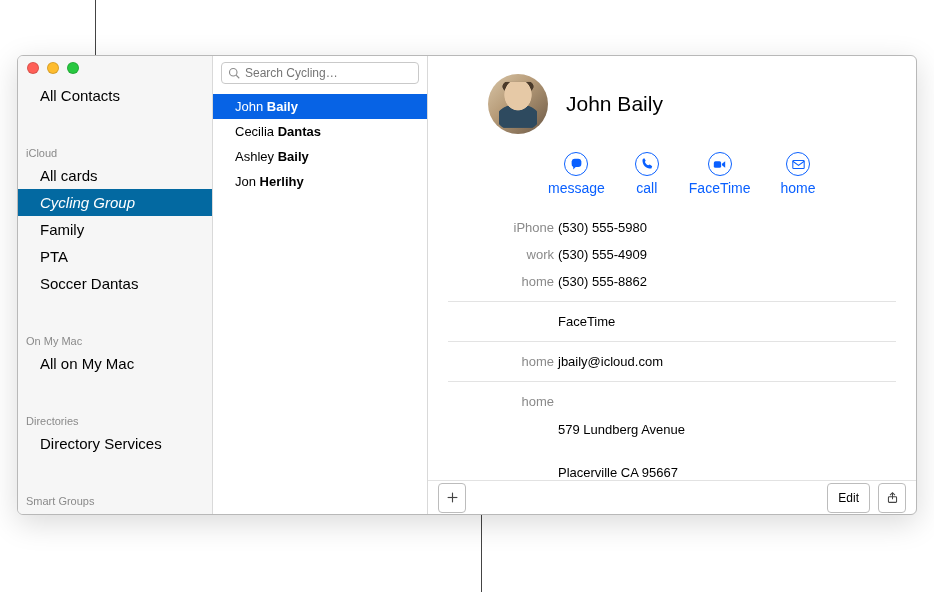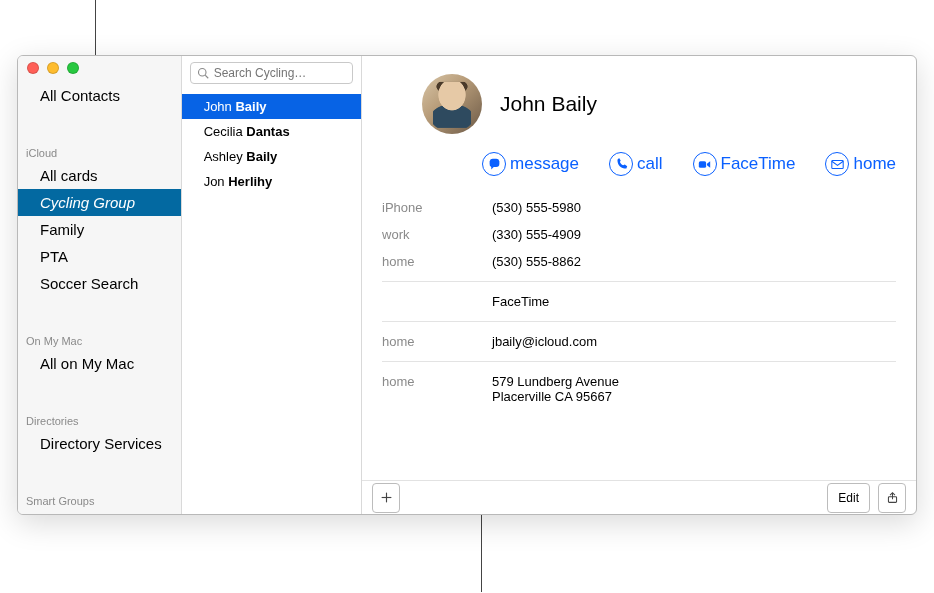--- a/index.html
+++ b/index.html
@@ -54,33 +54,33 @@
       content: ""; position: absolute; left: 50%; top: 50%; transform: translate(-50%,-48%);
       width: 38px; height: 46px;
       background:
         radial-gradient(ellipse 14px 16px at 50% 28%, #e6c9a6 0%, #e6c9a6 95%, transparent 100%),
         radial-gradient(ellipse 22px 14px at 50% 78%, #2e4a5f 0%, #2e4a5f 95%, transparent 100%),
         radial-gradient(ellipse 16px 8px at 50% 10%, #4a3a2a 0%, #4a3a2a 95%, transparent 100%);
     }
     .contact-name { font-size: 21px; font-weight: 400; }
 
     .actions { display: flex; gap: 30px; justify-content: flex-start; padding-left: 100px; margin-bottom: 18px; }
-    .action { display: flex; align-items: center; gap: 4px; color: #0a60ff; font-size: 17px; cursor: default; }
+    .action { display: flex; flex-direction: column; align-items: center; gap: 4px; color: #0a60ff; font-size: 14px; cursor: default; }
     .action-icon {
       width: 24px; height: 24px; border: 1px solid #0a60ff; border-radius: 50%;
       display: flex; align-items: center; justify-content: center;
     }
     .action-icon svg { width: 13px; height: 13px; }
 
     .fields { }
     .frow { display: flex; padding: 6px 0 6px 0; }
-    .flabel { width: 110px; text-align: left; color: #8a8a8a; font-size: 13px; padding-right: 20px; }
+    .flabel { width: 110px; text-align: right; color: #8a8a8a; font-size: 13px; padding-right: 4px; }
     .fval { flex: 1; font-size: 13px; color: #000; }
     .sep { height: 1px; background: #e3e3e3; margin: 6px 0 6px 0; }
-    .addr-line { display: block; }
+    .addr-line { display: block; margin-top: 28px; }
 
     .footer {
       height: 34px; border-top: 1px solid #e2e2e2; display: flex; align-items: center;
       padding: 0 10px; gap: 8px;
     }
     .spacer { flex: 1; }
     .btn {
       height: 30px; border: 1px solid #bcbcbc; border-radius: 4px; background: #fff;
       display: flex; align-items: center; justify-content: center; font-size: 12px; padding: 0 10px;
       cursor: default;
@@ -104,21 +104,21 @@
     </div>
 
     <div class="sidebar">
       <div class="sb-row sb-top">All Contacts</div>
       <div id="sidebar-sections">
           <div class="sb-heading">iCloud</div>
           <div class="sb-row">All cards</div>
           <div class="sb-row selected">Cycling Group</div>
           <div class="sb-row">Family</div>
           <div class="sb-row">PTA</div>
-          <div class="sb-row">Soccer Search</div>
+          <div class="sb-row">Soccer Dantas</div>
           <div class="sb-heading">On My Mac</div>
           <div class="sb-row">All on My Mac</div>
           <div class="sb-heading">Directories</div>
           <div class="sb-row">Directory Services</div>
           <div class="sb-heading">Smart Groups</div>
           <div class="sb-row">Last Import</div>
         </div>
     </div>
 
     <div class="list-col">
@@ -183,21 +183,21 @@
             </div>
           </div>
 
         <div class="fields" id="fields-block">
             <div class="frow">
               <div class="flabel">iPhone</div>
               <div class="fval">(530) 555-5980</div>
             </div>
             <div class="frow">
               <div class="flabel">work</div>
-              <div class="fval">(330) 555-4909</div>
+              <div class="fval">(530) 555-4909</div>
             </div>
             <div class="frow">
               <div class="flabel">home</div>
               <div class="fval">(530) 555-8862</div>
             </div>
             <div class="sep"></div>
             <div class="frow">
               <div class="flabel"></div>
               <div class="fval">FaceTime</div>
             </div>

